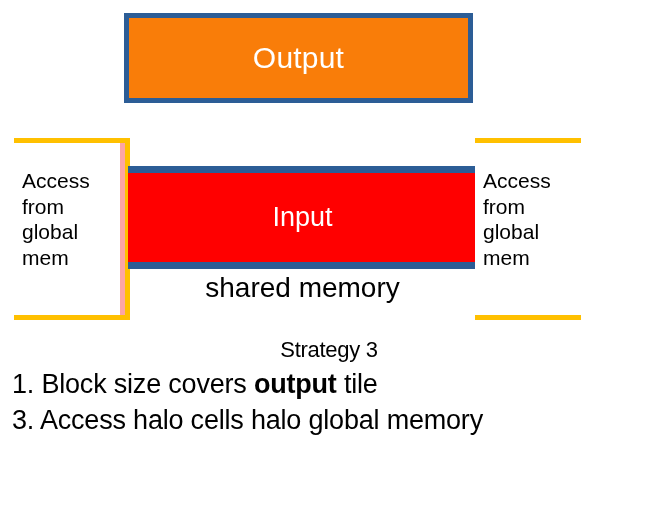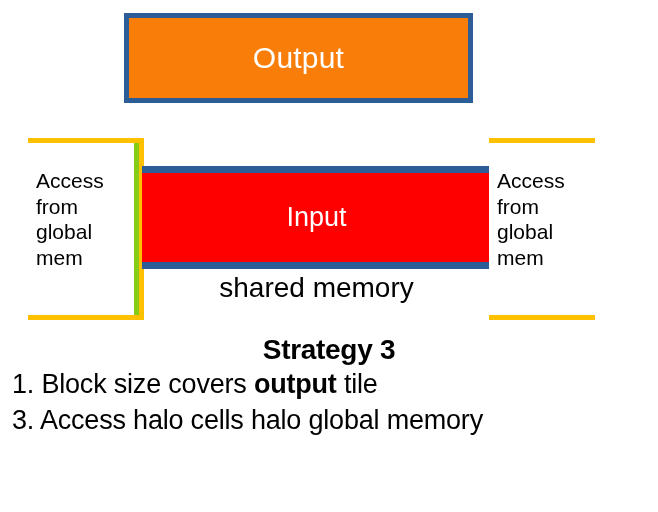--- a/index.html
+++ b/index.html
@@ -34,27 +34,27 @@
   #output-box .box-label {
     color: #ffffff;
     font-size: 30px;
     line-height: 1;
     letter-spacing: 0.2px;
   }
 
   
   #memory-diagram {
     position: absolute;
-    left: 28px;
+    left: 14px;
     top: 138px;
     width: 567px;
     height: 182px;
     box-sizing: border-box;
     border: 5px solid #FFC000;
-    background: #84cc16;
+    background: #fca5a5;
   }
 
   .halo-cell {
     position: absolute;
     top: 0;
     bottom: 0;
     width: 106px;
     box-sizing: border-box;
     background: #ffffff;
     padding: 25px 0 0 8px;
@@ -113,22 +113,22 @@
 
   
   #caption {
     position: absolute;
     left: 0;
     top: 334px;
     width: 658px;
   }
   #strategy-title {
     text-align: center;
-    font-weight: bold;
-    font-size: 28px;
+    font-weight: normal;
+    font-size: 22px;
     line-height: 32px;
     letter-spacing: -0.3px;
   }
   .strategy-step {
     font-size: 27px;
     line-height: 36px;
     letter-spacing: -0.2px;
     padding-left: 12px;
     white-space: nowrap;
   }

